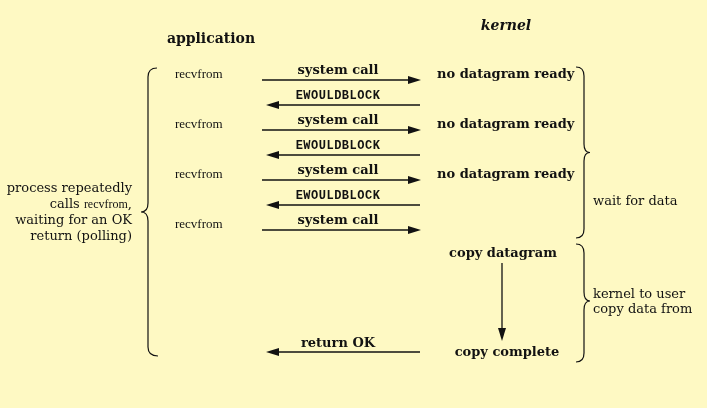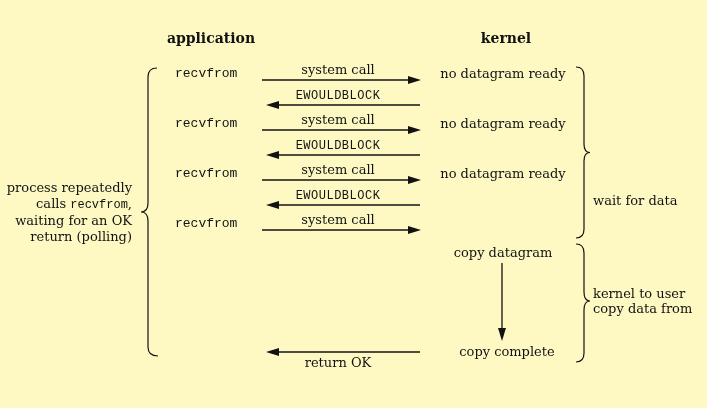--- a/index.html
+++ b/index.html
@@ -7,23 +7,23 @@
     position:relative;
     width:707px;height:408px;
     background:#fef9c3;
     font-family:"DejaVu Serif","Liberation Serif",serif;
     color:#121212;
     overflow:hidden;
   }
   .overlay{position:absolute;left:0;top:0;width:707px;height:408px;}
   .lbl{position:absolute;font-size:13px;line-height:14px;white-space:nowrap;}
   .hdr{font-weight:bold;font-size:14px;text-align:center;}
-  .ctr{text-align:center;}
+  .ctr{text-align:center;font-weight:bold;}
   .rgt{text-align:right;}
-  .mono{font-family:Liberation Mono, monospace;font-size:13px;}
+  .mono{font-family:Liberation Serif, serif;font-size:13px;}
   .mono-sm{font-family:"Liberation Mono","DejaVu Sans Mono",monospace;font-size:12px;letter-spacing:0.5px;}
   .note{line-height:16px;}
   .bnote{line-height:14px;}
   svg line{stroke:#121212;stroke-width:1.3;}
   svg path{stroke:#121212;stroke-width:1.2;fill:none;}
   svg polygon{fill:#121212;stroke:none;}
 </style>
 </head>
 <body>
 
@@ -78,21 +78,21 @@
         <polygon points="498,328 506,328 502,341"></polygon>
     </g>
 
     <g>
       <polygon points="266,352 279,348 279,356"></polygon>
         <line x1="278" y1="352" x2="420" y2="352"></line>
     </g>
   </svg>
 
   <div class="lbl hdr" style="left:150px;top:31px;width:122px;">application</div>
-  <div class="lbl hdr" style="left:446px;top:31px;width:120px;">kernel</div>
+  <div class="lbl hdr" style="left:446px;top:18px;width:120px;font-style:italic;">kernel</div>
 
   <div class="lbl mono" style="left:175px;top:67px;">recvfrom</div>
   <div class="lbl ctr" style="left:256px;top:63px;width:164px;">system call</div>
   <div class="lbl ctr" style="left:437px;top:67px;width:132px;">no datagram ready</div>
   <div class="lbl ctr mono-sm" style="left:256px;top:89px;width:164px;">EWOULDBLOCK</div>
 
   <div class="lbl mono" style="left:175px;top:117px;">recvfrom</div>
   <div class="lbl ctr" style="left:256px;top:113px;width:164px;">system call</div>
   <div class="lbl ctr" style="left:437px;top:117px;width:132px;">no datagram ready</div>
   <div class="lbl ctr mono-sm" style="left:256px;top:139px;width:164px;">EWOULDBLOCK</div>
@@ -100,21 +100,21 @@
   <div class="lbl mono" style="left:175px;top:167px;">recvfrom</div>
   <div class="lbl ctr" style="left:256px;top:163px;width:164px;">system call</div>
   <div class="lbl ctr" style="left:437px;top:167px;width:132px;">no datagram ready</div>
   <div class="lbl ctr mono-sm" style="left:256px;top:189px;width:164px;">EWOULDBLOCK</div>
 
   <div class="lbl mono" style="left:175px;top:217px;">recvfrom</div>
   <div class="lbl ctr" style="left:256px;top:213px;width:164px;">system call</div>
 
   <div class="lbl ctr" style="left:437px;top:246px;width:132px;">copy datagram</div>
   <div class="lbl ctr" style="left:441px;top:345px;width:132px;">copy complete</div>
-  <div class="lbl ctr" style="left:256px;top:336px;width:164px;margin-top:20px;">return OK</div>
+  <div class="lbl ctr" style="left:256px;top:336px;width:164px;">return OK</div>
 
   <div class="lbl" style="left:593px;top:146px;margin-top:48px;">wait for data</div>
   <div class="lbl" style="left:593px;top:286px;line-height:15px;">
     <div>kernel to user</div>
     <div>copy data from</div>
   </div>
 
   <div class="lbl rgt note" style="left:0;top:180px;width:132px;">
     <div>process repeatedly</div>
     <div><span>calls </span><span class="mono" style="font-size:12px;">recvfrom</span><span>,</span></div>

